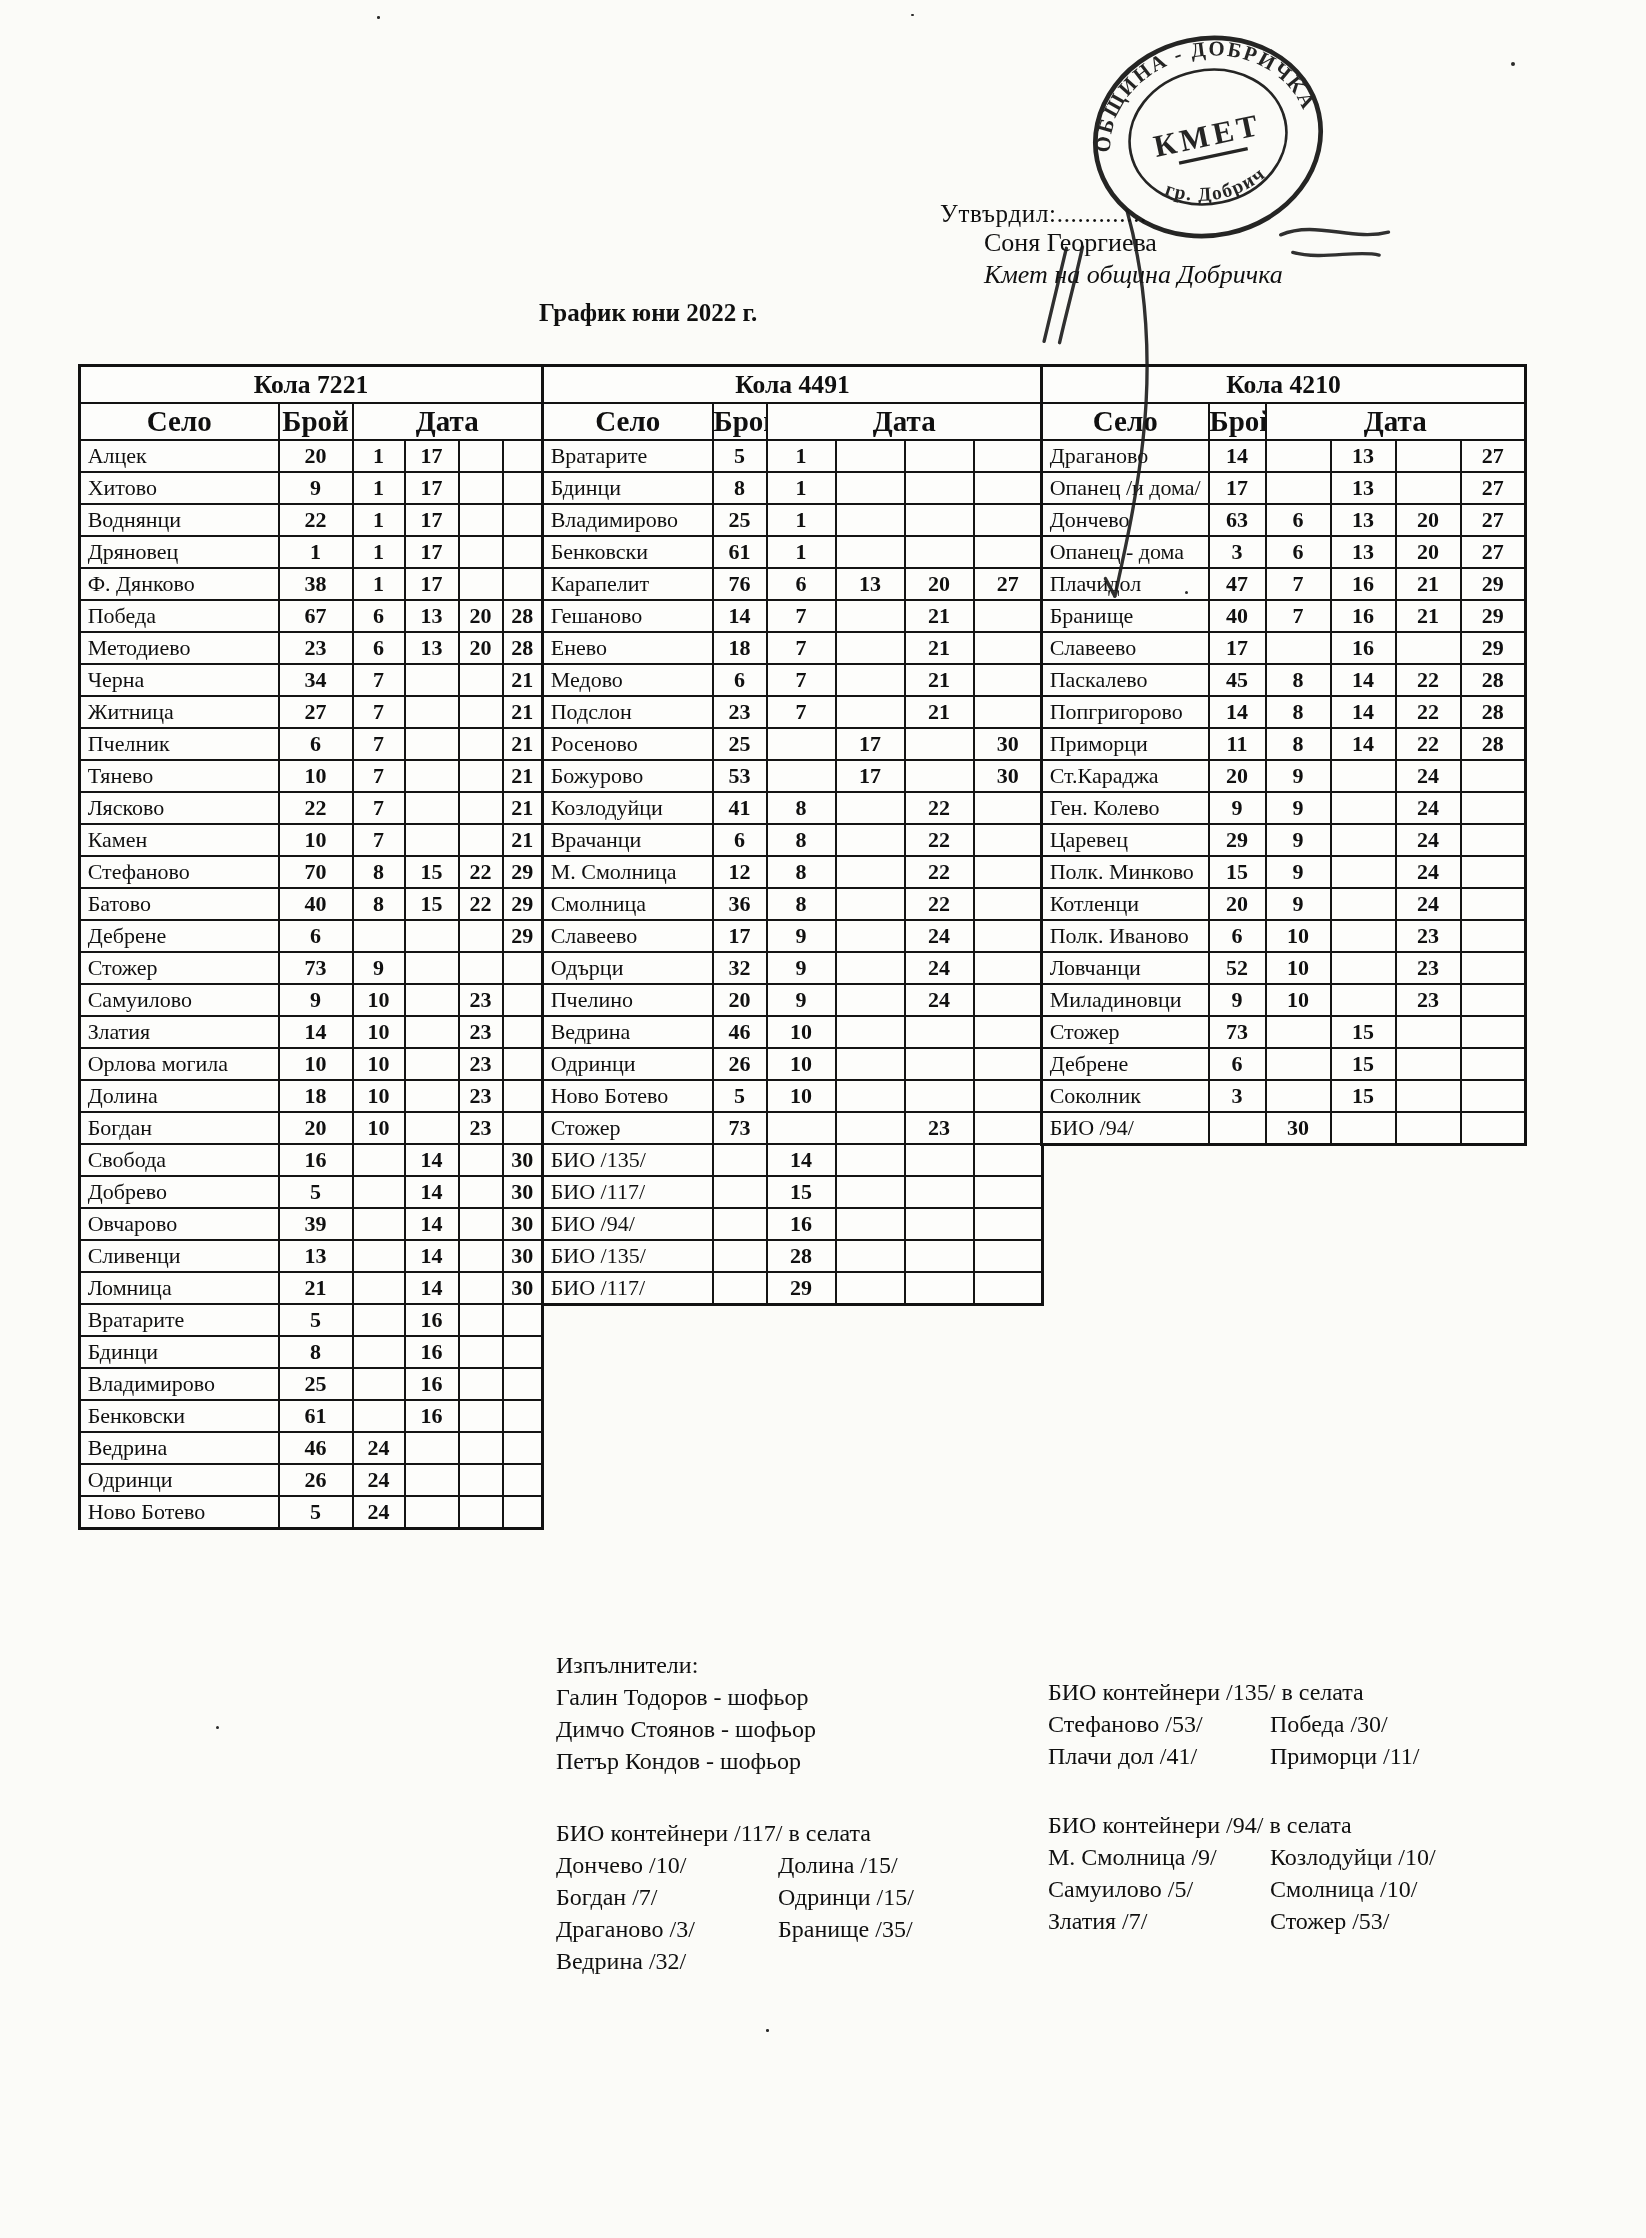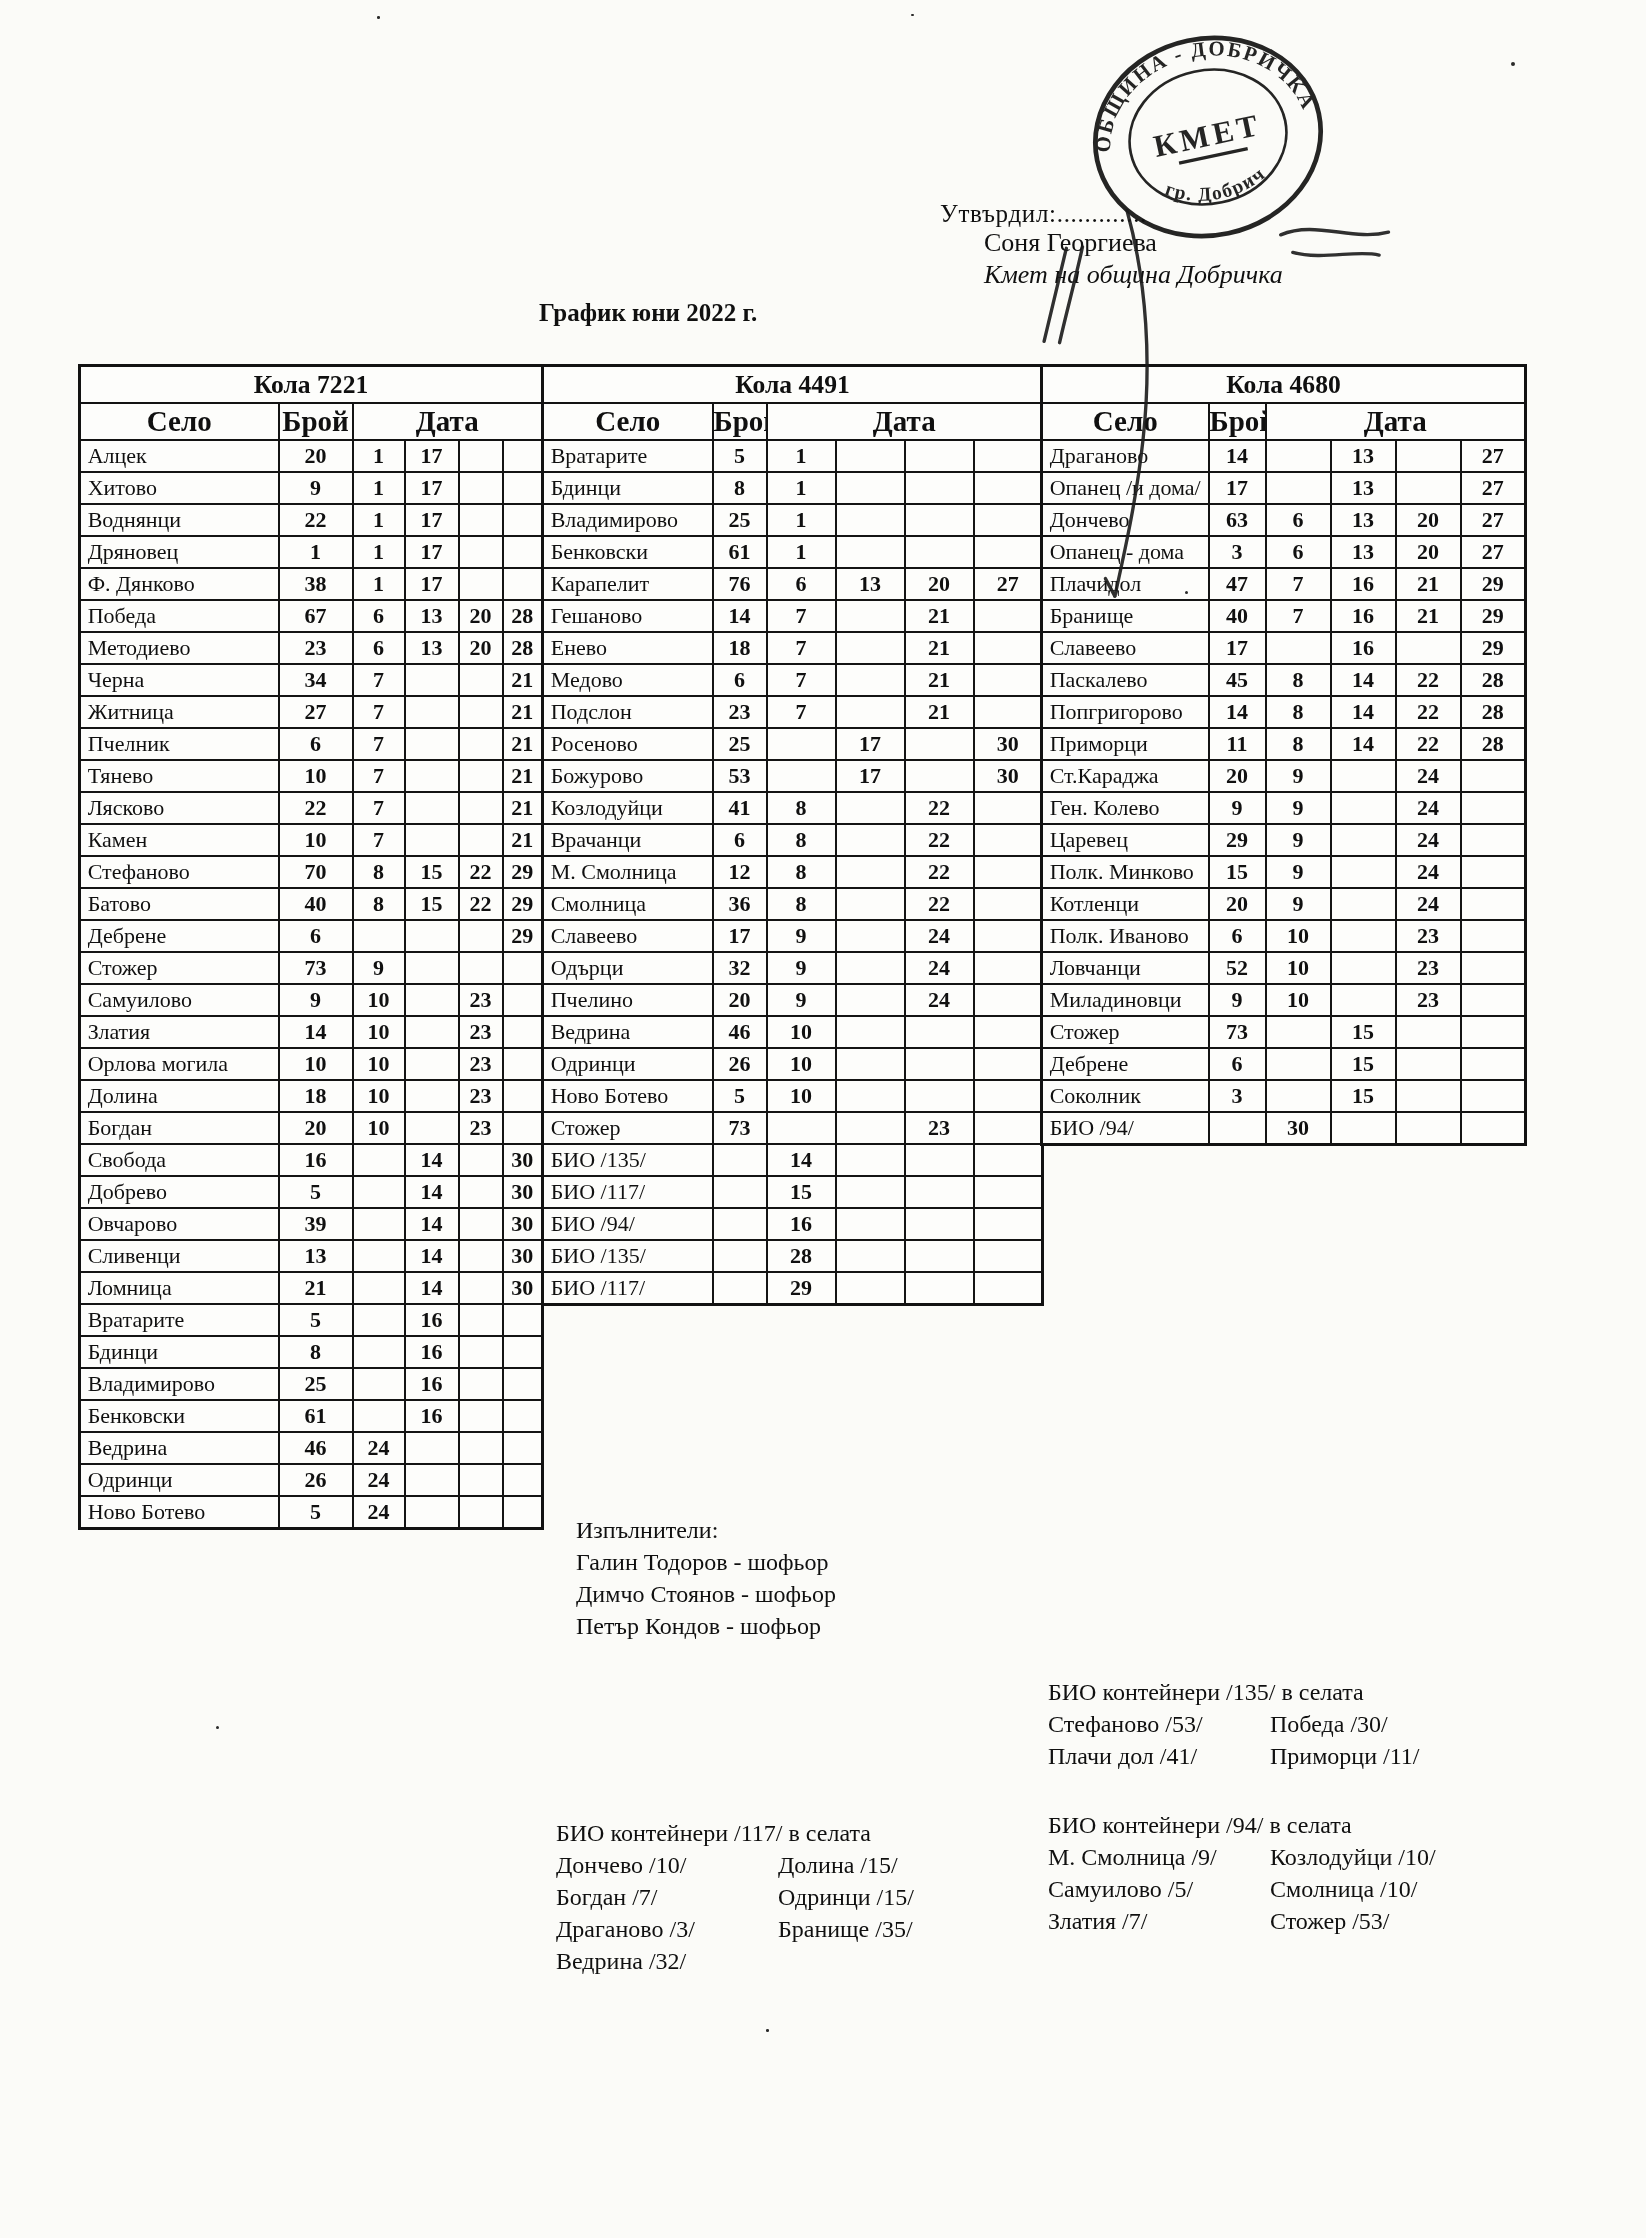--- a/index.html
+++ b/index.html
@@ -22,21 +22,21 @@
   #t3{left:1040px;width:483px;}
   .sched th,.sched td{border:2px solid #141414;padding:0;overflow:hidden;white-space:nowrap;}
   .car-row th{height:35px;font-size:25.6px;font-weight:bold;text-align:center;border-bottom:2.7px solid #121212;}
   .head-row th{height:35px;font-size:29px;font-weight:bold;text-align:center;border-bottom:2.7px solid #121212;}
   .sched tbody tr{height:32px;}
   td.village{font-size:22px;text-align:left;padding-left:6.7px;}
   td.num{font-size:22px;font-weight:bold;text-align:center;}
   
   .note{position:absolute;font-size:24px;line-height:32px;}
   .note .title{font-weight:normal;}
-  #executors{left:556px;top:1514px;margin-left:20px;}
+  #executors{left:556px;top:1649px;}
   #bio117{left:556px;top:1817px;}
   #bio135{left:1048px;top:1676px;}
   #bio94{left:1048px;top:1809px;}
   .cols{display:flex;}
   .cols .c1{width:222px;}
   .cols .c2{width:222px;}
   .dot{position:absolute;background:#2a2a2a;border-radius:50%;}
 </style>
 </head>
 <body>
@@ -604,21 +604,21 @@
     <colgroup>
         <col style="width:167px">
         <col style="width:57px">
         <col style="width:65px">
         <col style="width:65px">
         <col style="width:65px">
         <col style="width:65px">
       </colgroup>
     <thead>
       <tr class="car-row">
-        <th colspan="6">Кола 4680</th>
+        <th colspan="6">Кола 4210</th>
         </tr>
       <tr class="head-row">
         <th>Село</th>
         <th>Брой</th>
         <th colspan="4">Дата</th>
         </tr>
     </thead>
     <tbody>
         <tr>
           <td class="village">Драганово</td>

